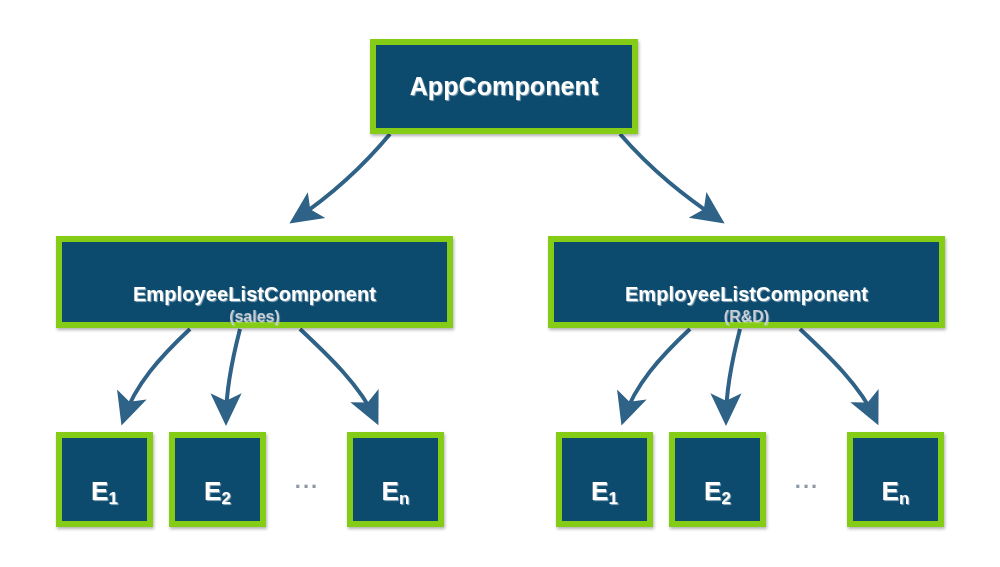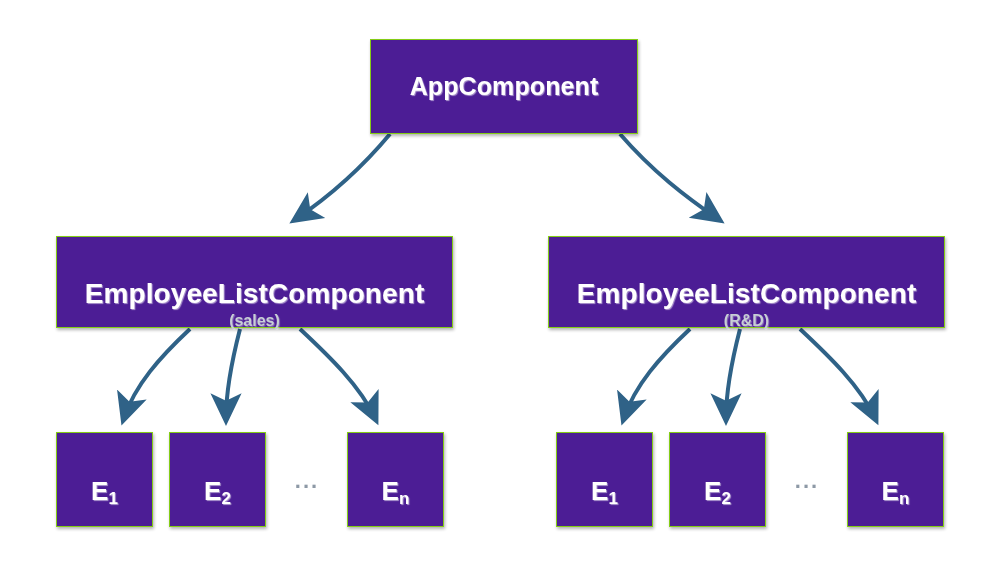--- a/index.html
+++ b/index.html
@@ -21,41 +21,41 @@
     position: absolute;
     left: 0;
     top: 0;
     width: 1000px;
     height: 567px;
     pointer-events: none;
   }
   .node {
     position: absolute;
     box-sizing: border-box;
-    background: #4c1d95;
-    border: 1px solid #84cc16;
+    background: #0c4a6e;
+    border: 6px solid #84cc16;
     display: flex;
     flex-direction: column;
     align-items: center;
     justify-content: center;
     box-shadow: 1px 2px 3px rgba(0,0,0,0.30);
   }
   .node-title {
     color: #ffffff;
     font-weight: bold;
     letter-spacing: 0.1px;
     text-shadow: 1px 1px 1px rgba(255,255,255,0.55);
     line-height: 1.05;
     white-space: nowrap;
   }
   .node-app .node-title {
     font-size: 25px;
   }
   .node-list .node-title {
-    font-size: 28px;
+    font-size: 20px;
     margin-top: 45px;
   }
   .node-sub {
     color: #c7ced5;
     font-weight: bold;
     font-size: 16px;
     margin-top: 3px;
     text-shadow: 1px 1px 1px rgba(255,255,255,0.35);
     white-space: nowrap;
     text-align: center;

